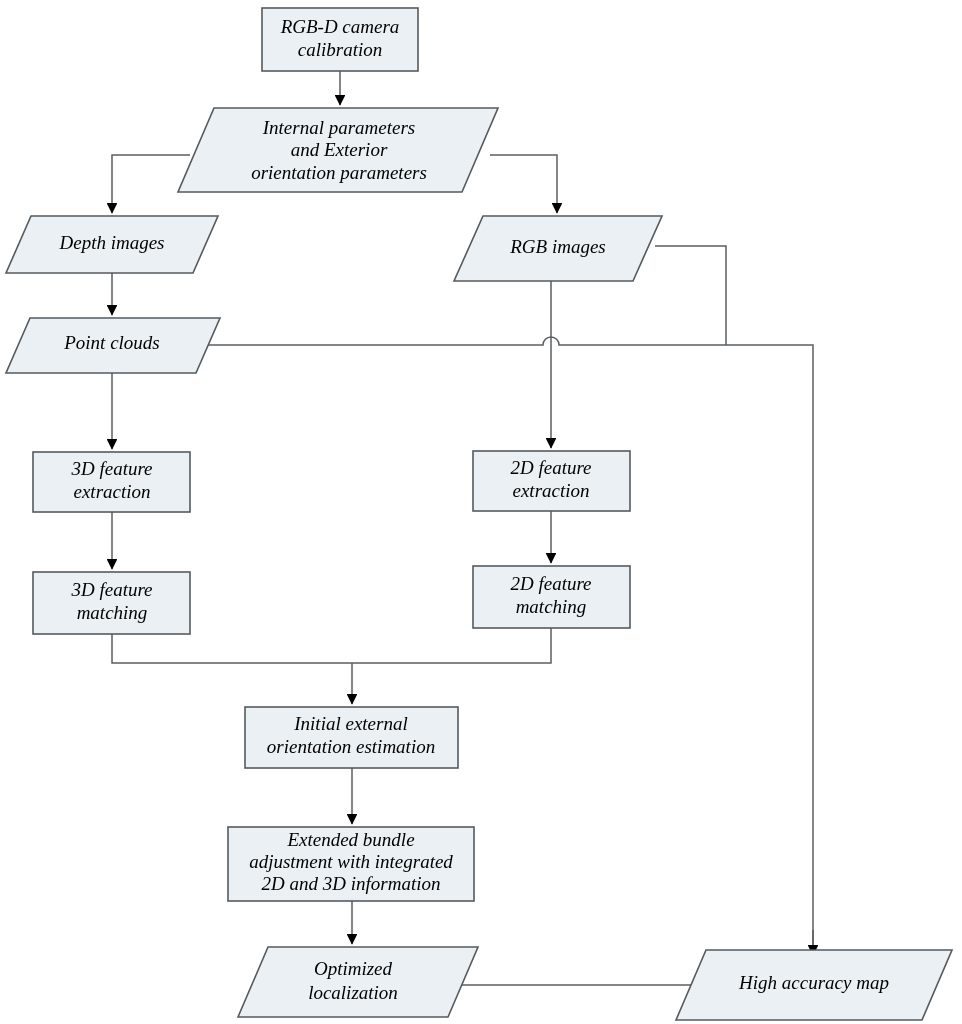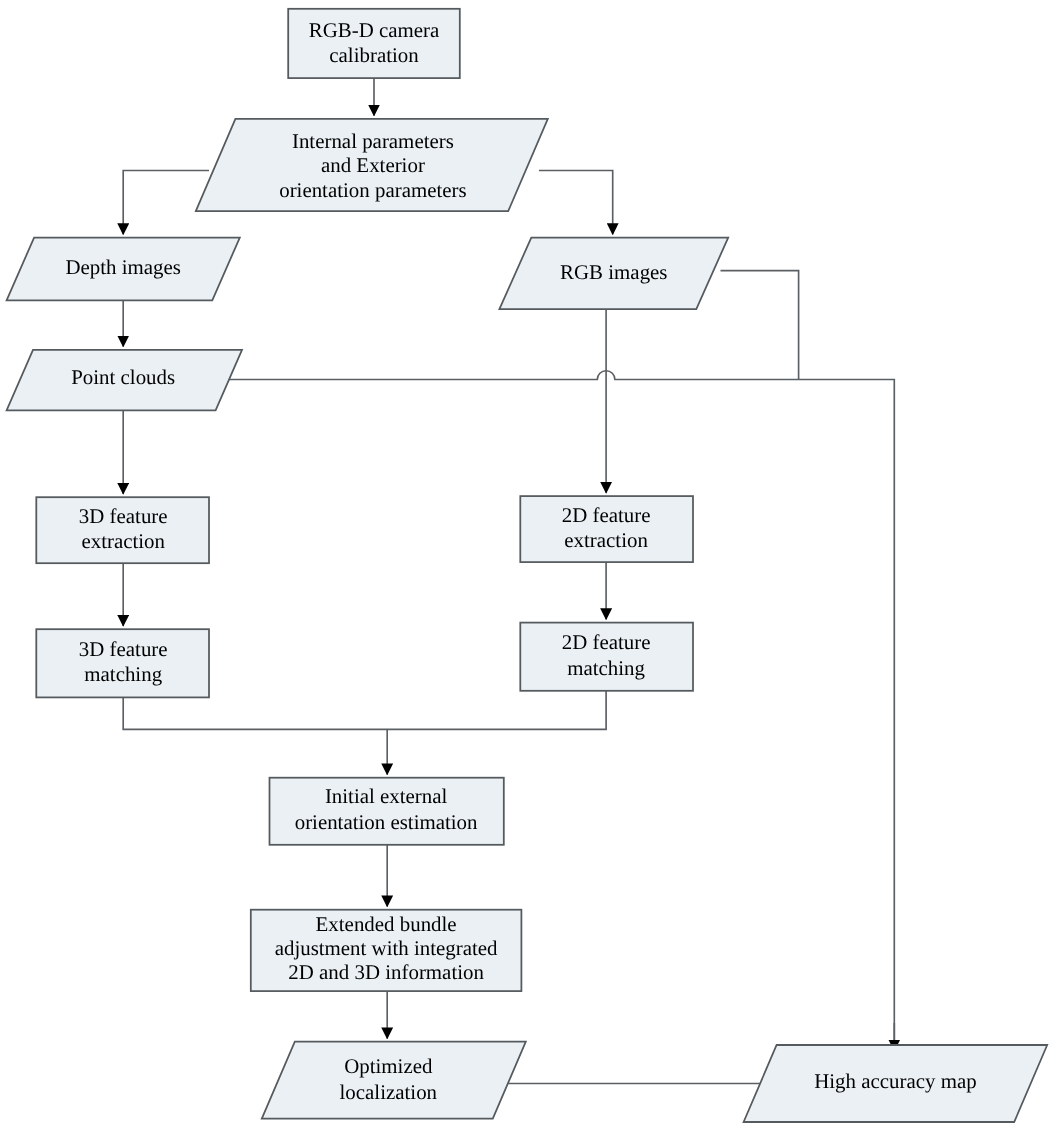--- a/index.html
+++ b/index.html
@@ -11,20 +11,21 @@
     width: 962px;
     height: 1024px;
     font-family: "Liberation Serif", "DejaVu Serif", serif;
     overflow: hidden;
   }
   #diagram-root {
     position: relative;
     width: 962px;
     height: 1024px;
     background: #ffffff;
+    font-style: italic;
   }
   svg#flowchart {
     display: block;
     width: 962px;
     height: 1024px;
   }
   .node-shape {
     fill: #eaf0f4;
     stroke: #555a5e;
     stroke-width: 1.6;

